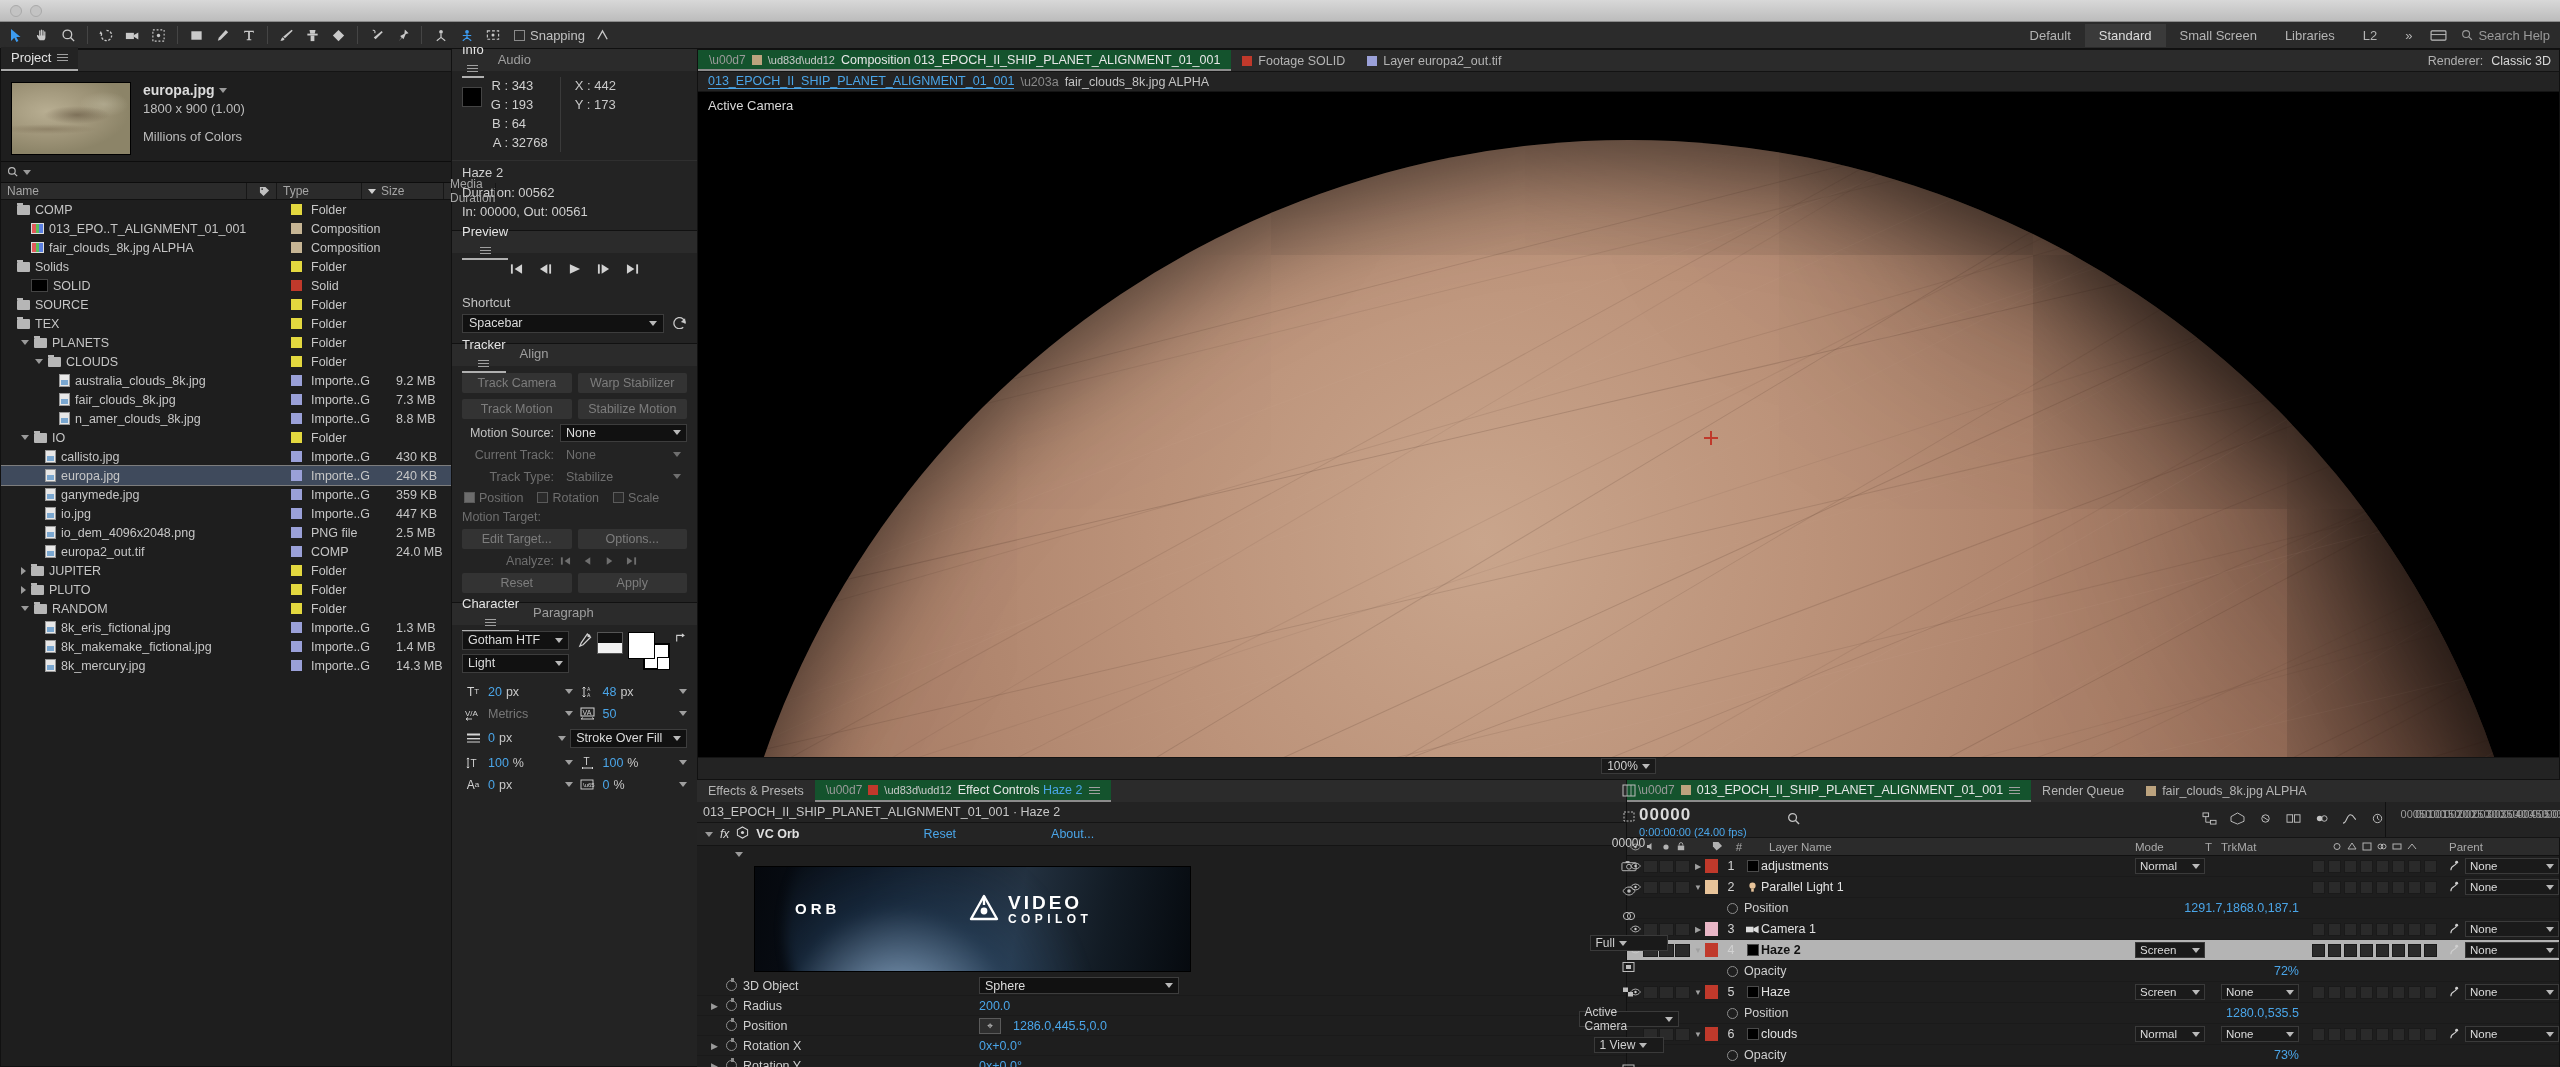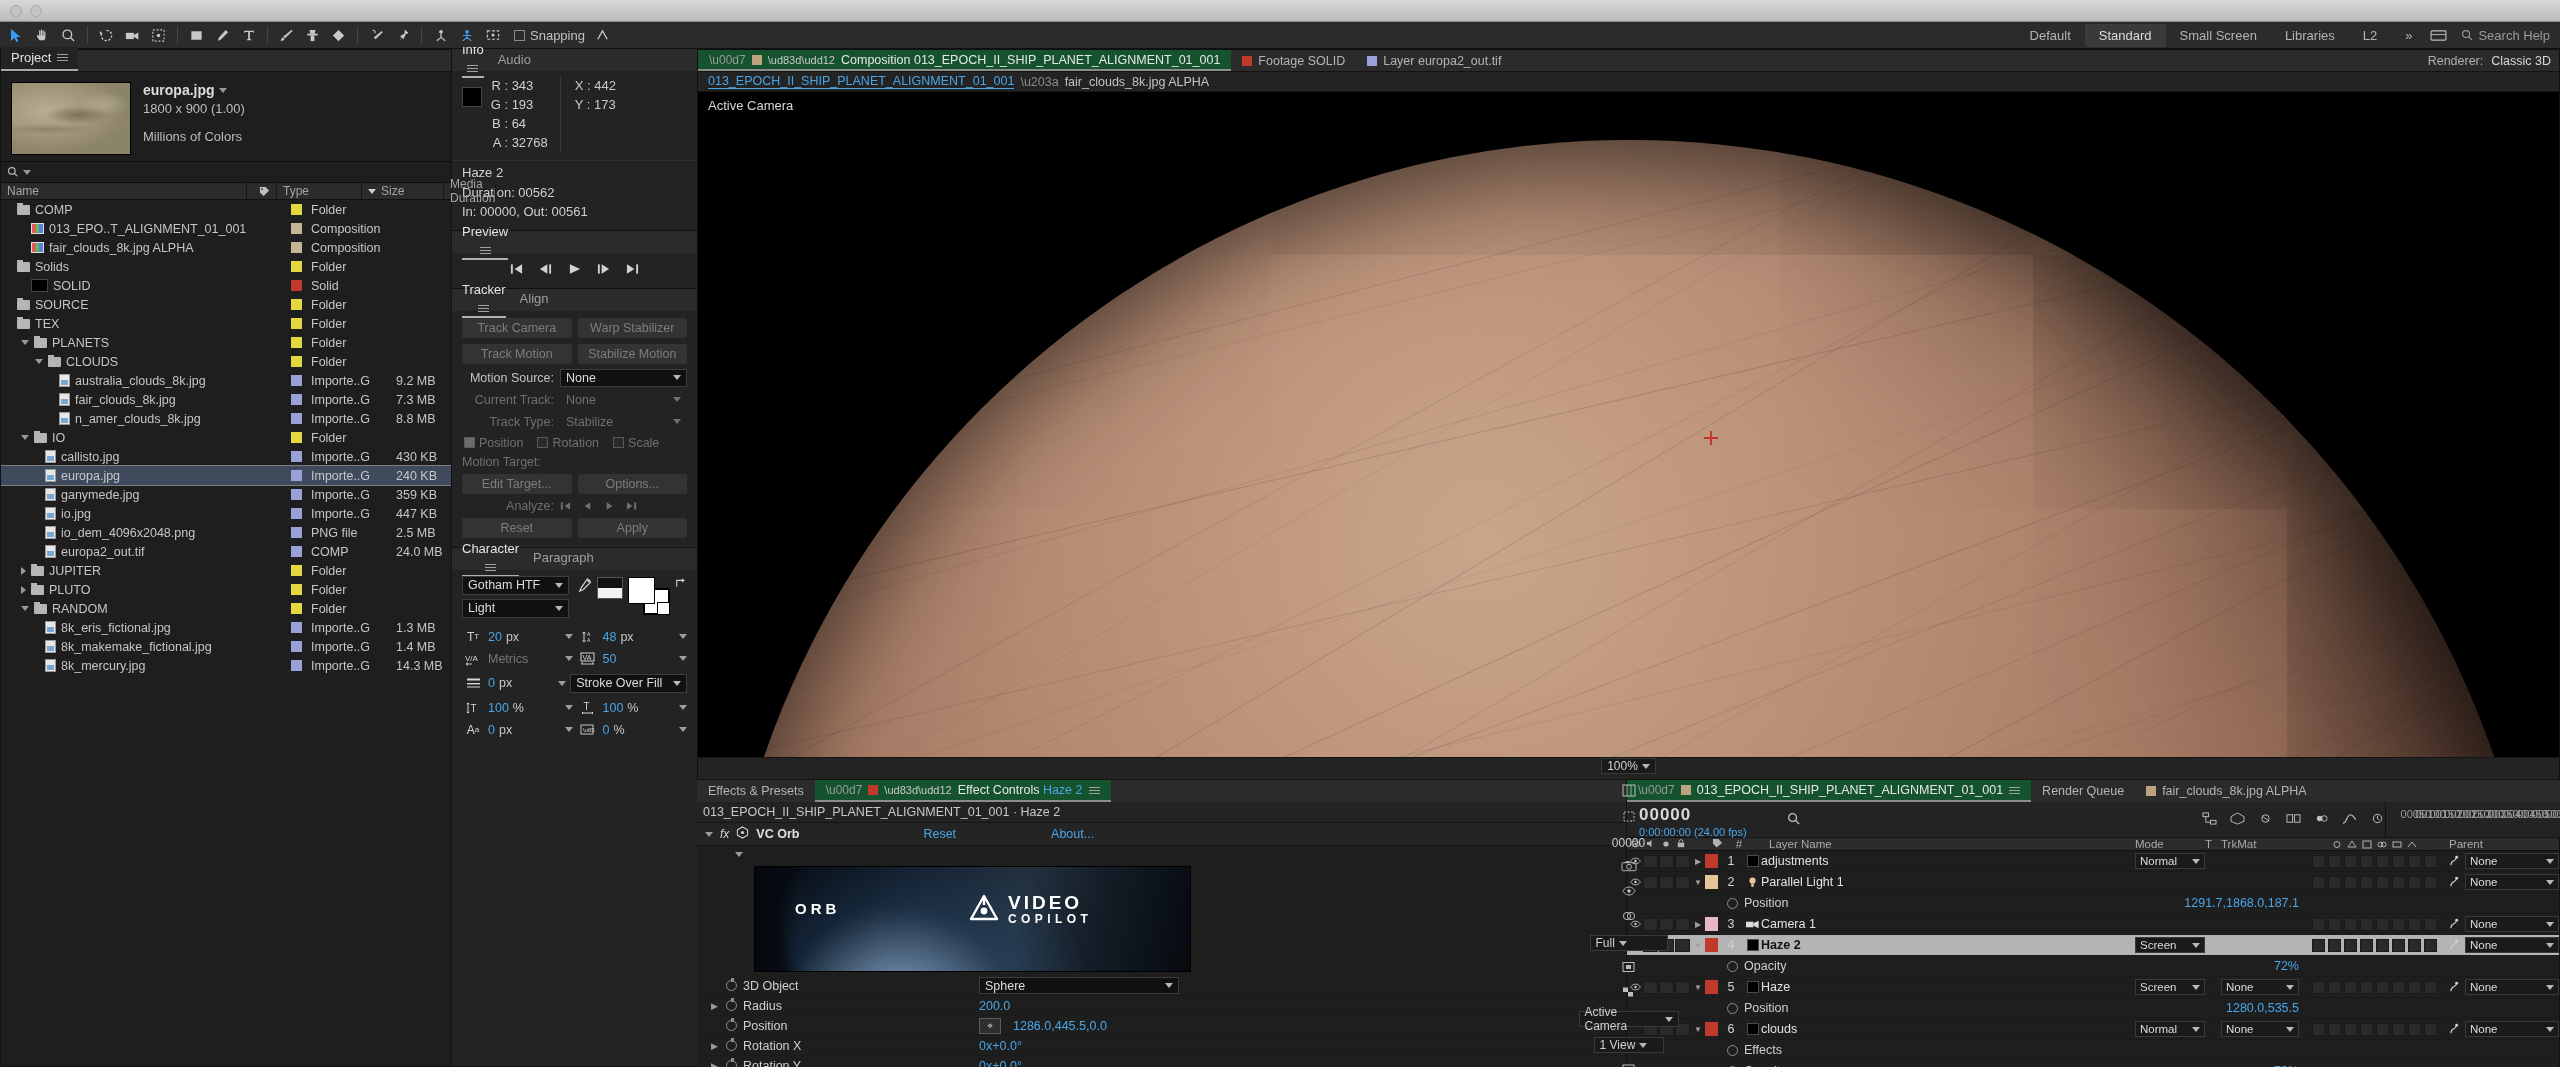--- a/index.html
+++ b/index.html
@@ -842,20 +842,35 @@
               <path d="M2 1 L13 6 L2 11 Z" fill="#d2d2d2"></path>
             </svg></span>
         <span><svg width="13" height="12" viewBox="0 0 14 12">
               <rect x="1" y="1" width="2" height="10" fill="#d2d2d2"></rect>
               <path d="M5 1 L13 6 L5 11 Z" fill="#d2d2d2"></path>
             </svg></span>
         <span><svg width="13" height="12" viewBox="0 0 14 12">
               <path d="M1 1 L9 6 L1 11 Z" fill="#d2d2d2"></path>
               <rect x="11" y="1" width="2" height="10" fill="#d2d2d2"></rect>
             </svg></span>
+      </div>
+      <div class="shortcut-wrap">
+        <div class="lbl">Shortcut</div>
+        <div style="display:flex;align-items:center;gap:8px">
+          <div class="sel-field" style="flex:1">
+            <span>Spacebar</span>
+            <span class="caret"></span>
+          </div>
+          <span>
+            <svg width="15" height="13" viewBox="0 0 16 14">
+                <path d="M14 8a6 6 0 1 0-2 4.2" fill="none" stroke="#c8c8c8" stroke-width="1.4"></path>
+                <path d="M14 2.5 L14.5 8 L9.5 6.5 Z" fill="#c8c8c8"></path>
+              </svg>
+          </span>
+        </div>
       </div>
     </div>
 
     <div class="sect">
       <div class="sect-tabs">
         <div class="t active">
           <span>Tracker</span>
           <span class="hamb">
               <i></i>
               <i></i>
@@ -1717,24 +1732,20 @@
                   <span class="lr-parent">
                     <svg width="12" height="12" viewBox="0 0 13 13">
                       <path d="M2 11 C2 5 8 7 8 3" fill="none" stroke="#cfcfcf" stroke-width="1.2"></path>
                       <circle cx="8.3" cy="2.4" r="1.6" fill="#cfcfcf"></circle>
                     </svg>
                     <span class="mode-sel" style="flex:1">None<span class="caret"></span></span>
                   </span>
                 </div>
                 <div class="sub-row">
                   <span class="stop" style="display:inline-block;width:11px;height:11px;border:1px solid #8d8d8d;border-radius:50%"></span>
-                  <span>Effects</span>
-                </div>
-                <div class="sub-row">
-                  <span class="stop" style="display:inline-block;width:11px;height:11px;border:1px solid #8d8d8d;border-radius:50%"></span>
                   <span>Opacity</span>
                   <span class="sval">73%</span>
                 </div>
               </div>
           </div>
           <div id="tl-right">
 
             <div id="tl-bars">
                 <div class="bar red" style="top: 22px; background: transparent; border: none;"></div>
                 <div class="bar red" style="top: 64px; background: transparent; border: none;"></div>

